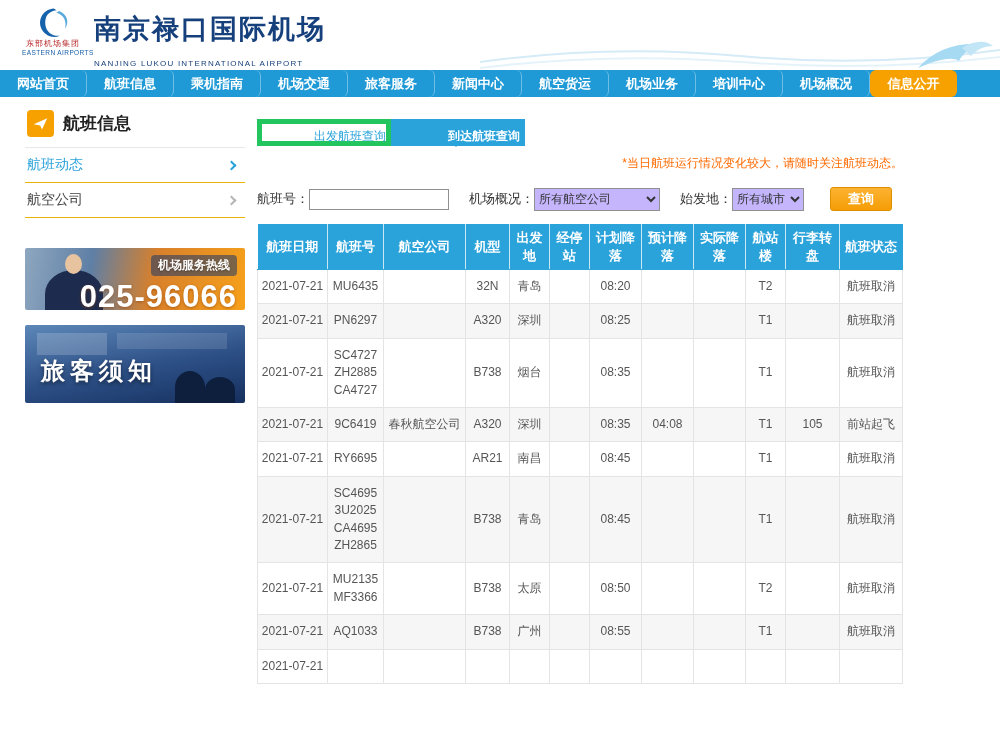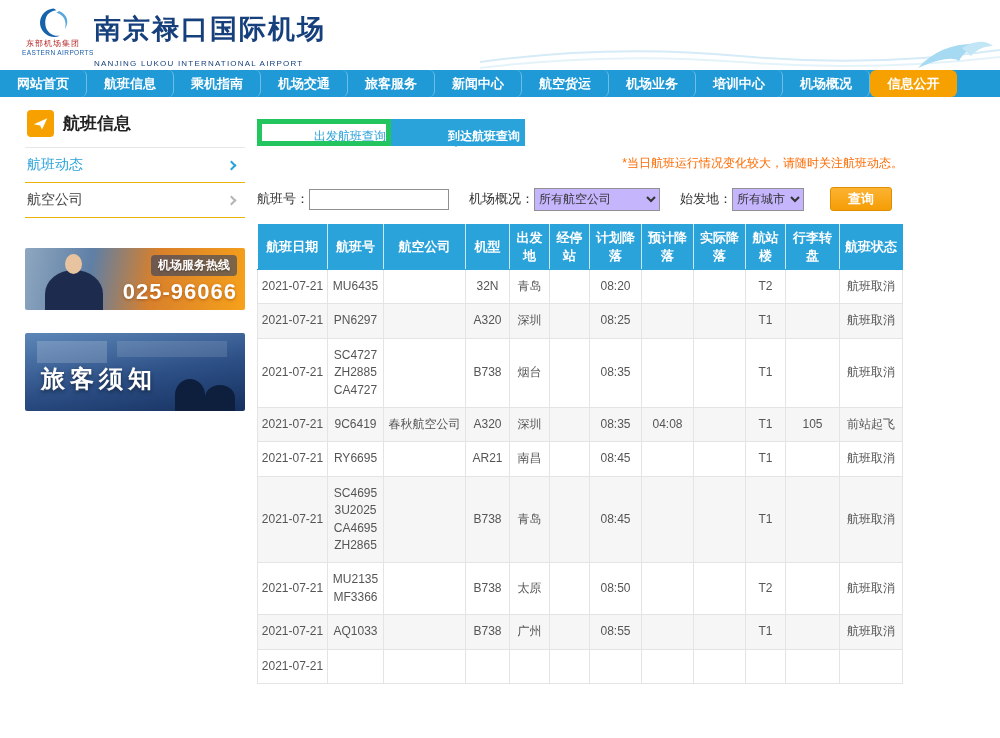--- a/index.html
+++ b/index.html
@@ -53,24 +53,24 @@
   .hotline-banner { margin-top:30px; height:62px; position:relative; overflow:hidden; cursor:pointer;
     background:linear-gradient(100deg,#8ea7c0 0%,#5f7fa5 30%,#d8802b 58%,#f7a11b 100%); border-radius:2px; }
   .person-body { position:absolute; left:20px; bottom:-8px; width:58px; height:48px;
                  background:#1d2c4e; border-radius:50% 50% 0 0; }
   .person-face { position:absolute; left:40px; top:6px; width:17px; height:20px;
                  background:#e8c3a0; border-radius:50%; }
   .hotline-texts { position:absolute; right:8px; top:7px; text-align:right; }
   .hotline-label { display:inline-block; font-size:12px; font-weight:bold; color:#fff;
                    background:rgba(25,55,105,.55); padding:2px 7px; border-radius:4px;
                    text-shadow:0 1px 2px rgba(0,0,0,.35); }
-  .hotline-number { margin-top:3px; font-size:22px; font-weight:bold; color:#fff;
+  .hotline-number { margin-top:3px; font-size:31px; font-weight:bold; color:#fff;
                     text-shadow:0 1px 3px rgba(140,60,0,.6); letter-spacing:1px;margin-left:41px; }
 
-  .notice-banner { margin-top:23px; height:78px; position:relative; overflow:hidden; cursor:pointer;
+  .notice-banner { margin-top:15px; height:78px; position:relative; overflow:hidden; cursor:pointer;
     background:linear-gradient(170deg,#5d87b8 0%,#2c4f86 55%,#16305e 100%); border-radius:2px; }
   .nb-glass1 { position:absolute; left:12px; top:8px; width:70px; height:22px; background:rgba(255,255,255,.18); }
   .nb-glass2 { position:absolute; left:92px; top:8px; width:110px; height:16px; background:rgba(255,255,255,.12); }
   .nb-person { position:absolute; bottom:0; width:30px; height:32px; background:#0e1f3d; border-radius:50% 50% 0 0; }
   .nb-text { position:absolute; left:16px; top:30px; font-size:24px; font-weight:bold; color:#fff;
              letter-spacing:5px; text-shadow:0 2px 4px rgba(0,0,0,.5);
              font-family:"Liberation Serif","DejaVu Serif",serif; }
 
   
   .breadcrumb { display:flex; align-items:center; gap:6px; font-size:12px; color:#666;

